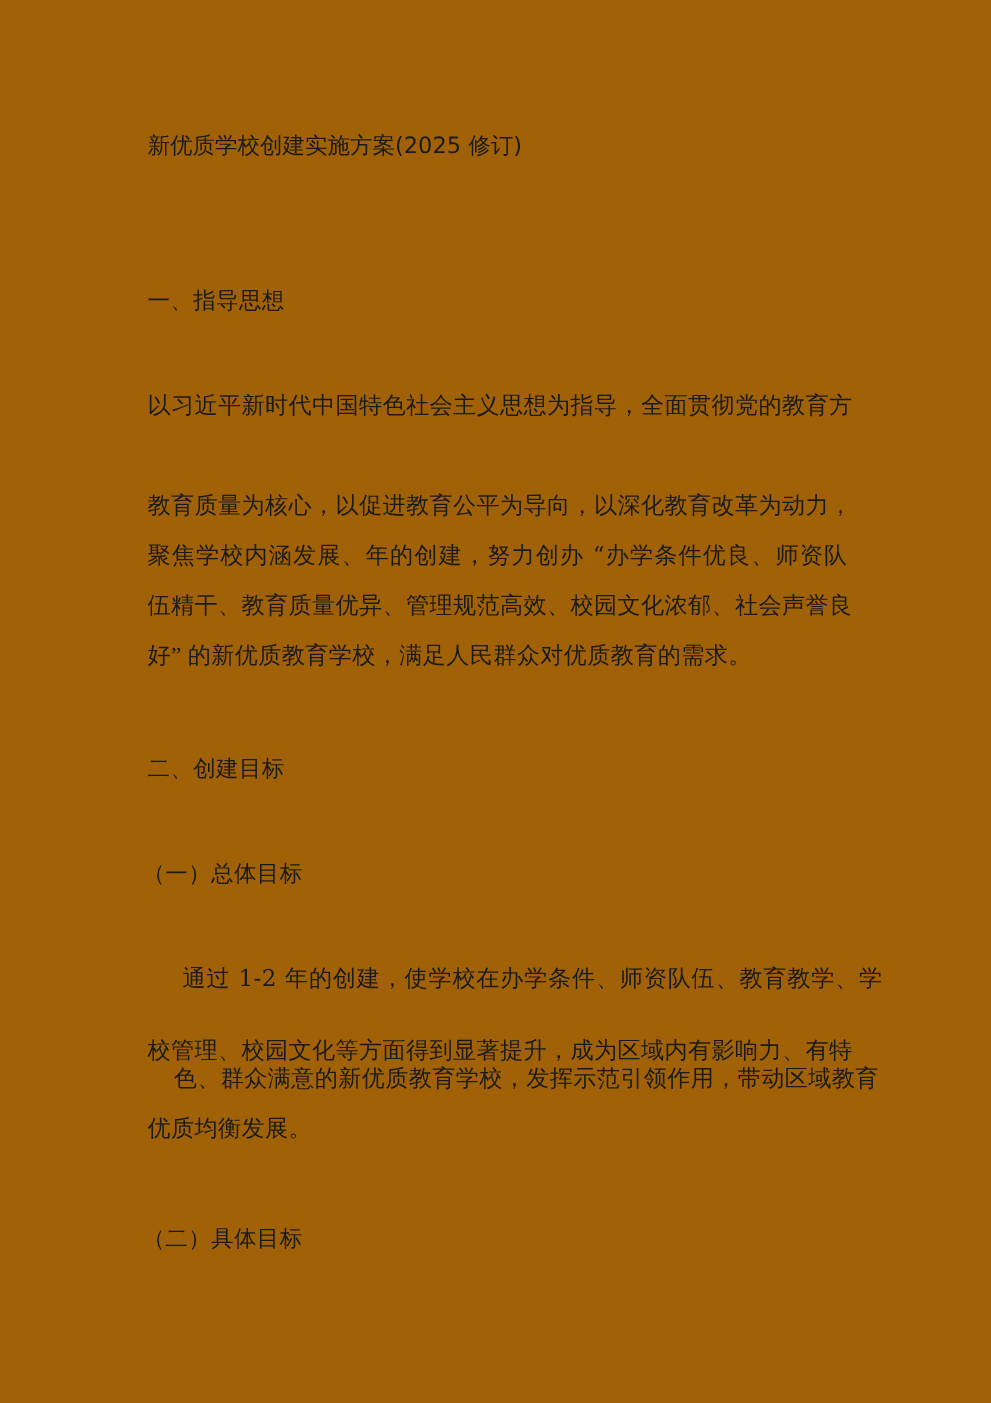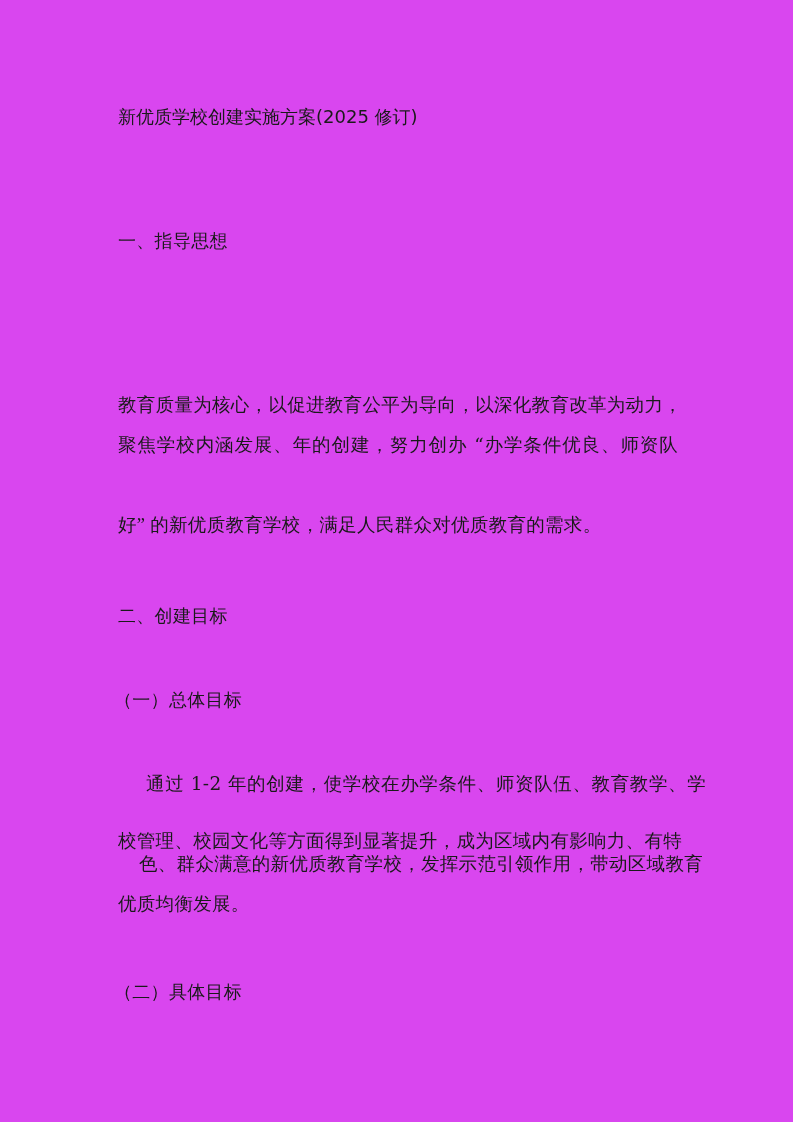--- a/index.html
+++ b/index.html
@@ -13,21 +13,21 @@
       position: relative;
       overflow: hidden;
       font-family: "DejaVu Serif", "Liberation Serif", serif;
       color: #1a1a1a;
     }
     .page {
       position: absolute;
       left: 0; top: 0;
       width: 793px;
       height: 1122px;
-      background: #d946ef;
+      background: #a16207;
     }
     .line {
       position: absolute;
       left: 118px;
       font-size: 18.5px;
       line-height: 22px;
       white-space: nowrap;
       letter-spacing: 0.3px;
     }
     .title {
@@ -58,22 +58,24 @@
   </style>
 </head>
 <body>
 
 <div class="page">
 
   <div class="line title">新优质学校创建实施方案(2025 修订)</div>
 
   <div class="line heading" style="top:230px;">一、指导思想</div>
 
+  <div class="line body-line" style="top:314px;">以习近平新时代中国特色社会主义思想为指导，全面贯彻党的教育方</div>
   <div class="line body-line" style="top:394px;">教育质量为核心，以促进教育公平为导向，以深化教育改革为动力，</div>
   <div class="line body-line" style="top:434px;">聚焦学校内涵发展、年的创建，努力创办 “办学条件优良、师资队</div>
+  <div class="line body-line" style="top:474px;">伍精干、教育质量优异、管理规范高效、校园文化浓郁、社会声誉良</div>
   <div class="line body-line last" style="top:514px;">好” 的新优质教育学校，满足人民群众对优质教育的需求。</div>
 
   <div class="line heading" style="top:605px;">二、创建目标</div>
 
   <div class="line subheading" style="top:689px;">（一）总体目标</div>
 
   <div class="line body-line" style="top:773px;margin-left:28px;">通过 1-2 年的创建，使学校在办学条件、师资队伍、教育教学、学</div>
   <div class="line body-line" style="top:830px;">校管理、校园文化等方面得到显著提升，成为区域内有影响力、有特</div>
   <div class="line body-line" style="top:853px;margin-left:21px;">色、群众满意的新优质教育学校，发挥示范引领作用，带动区域教育</div>
   <div class="line body-line last" style="top:893px;">优质均衡发展。</div>

